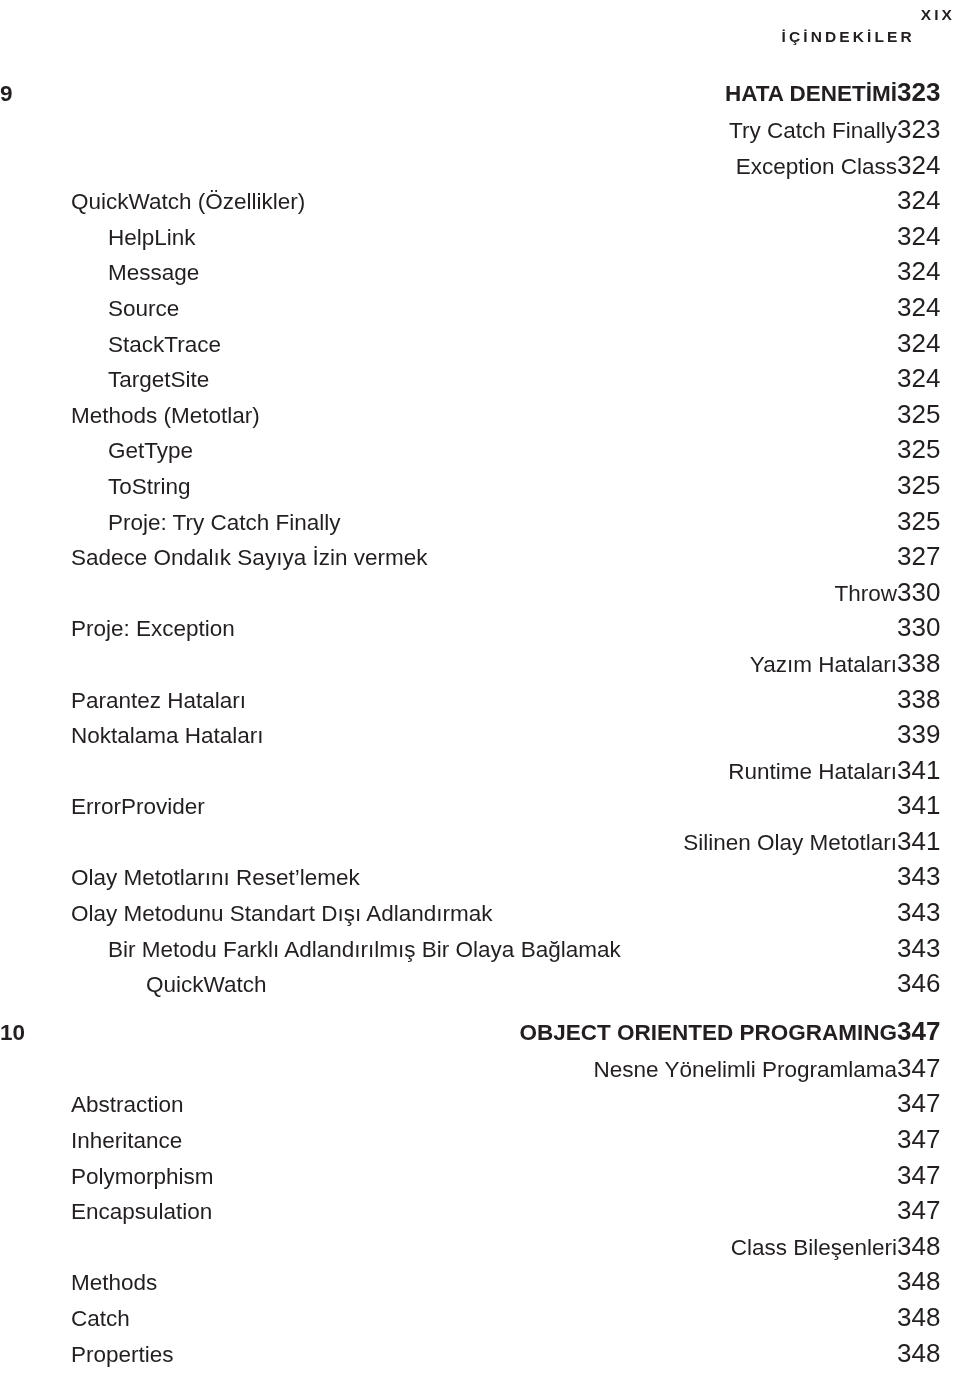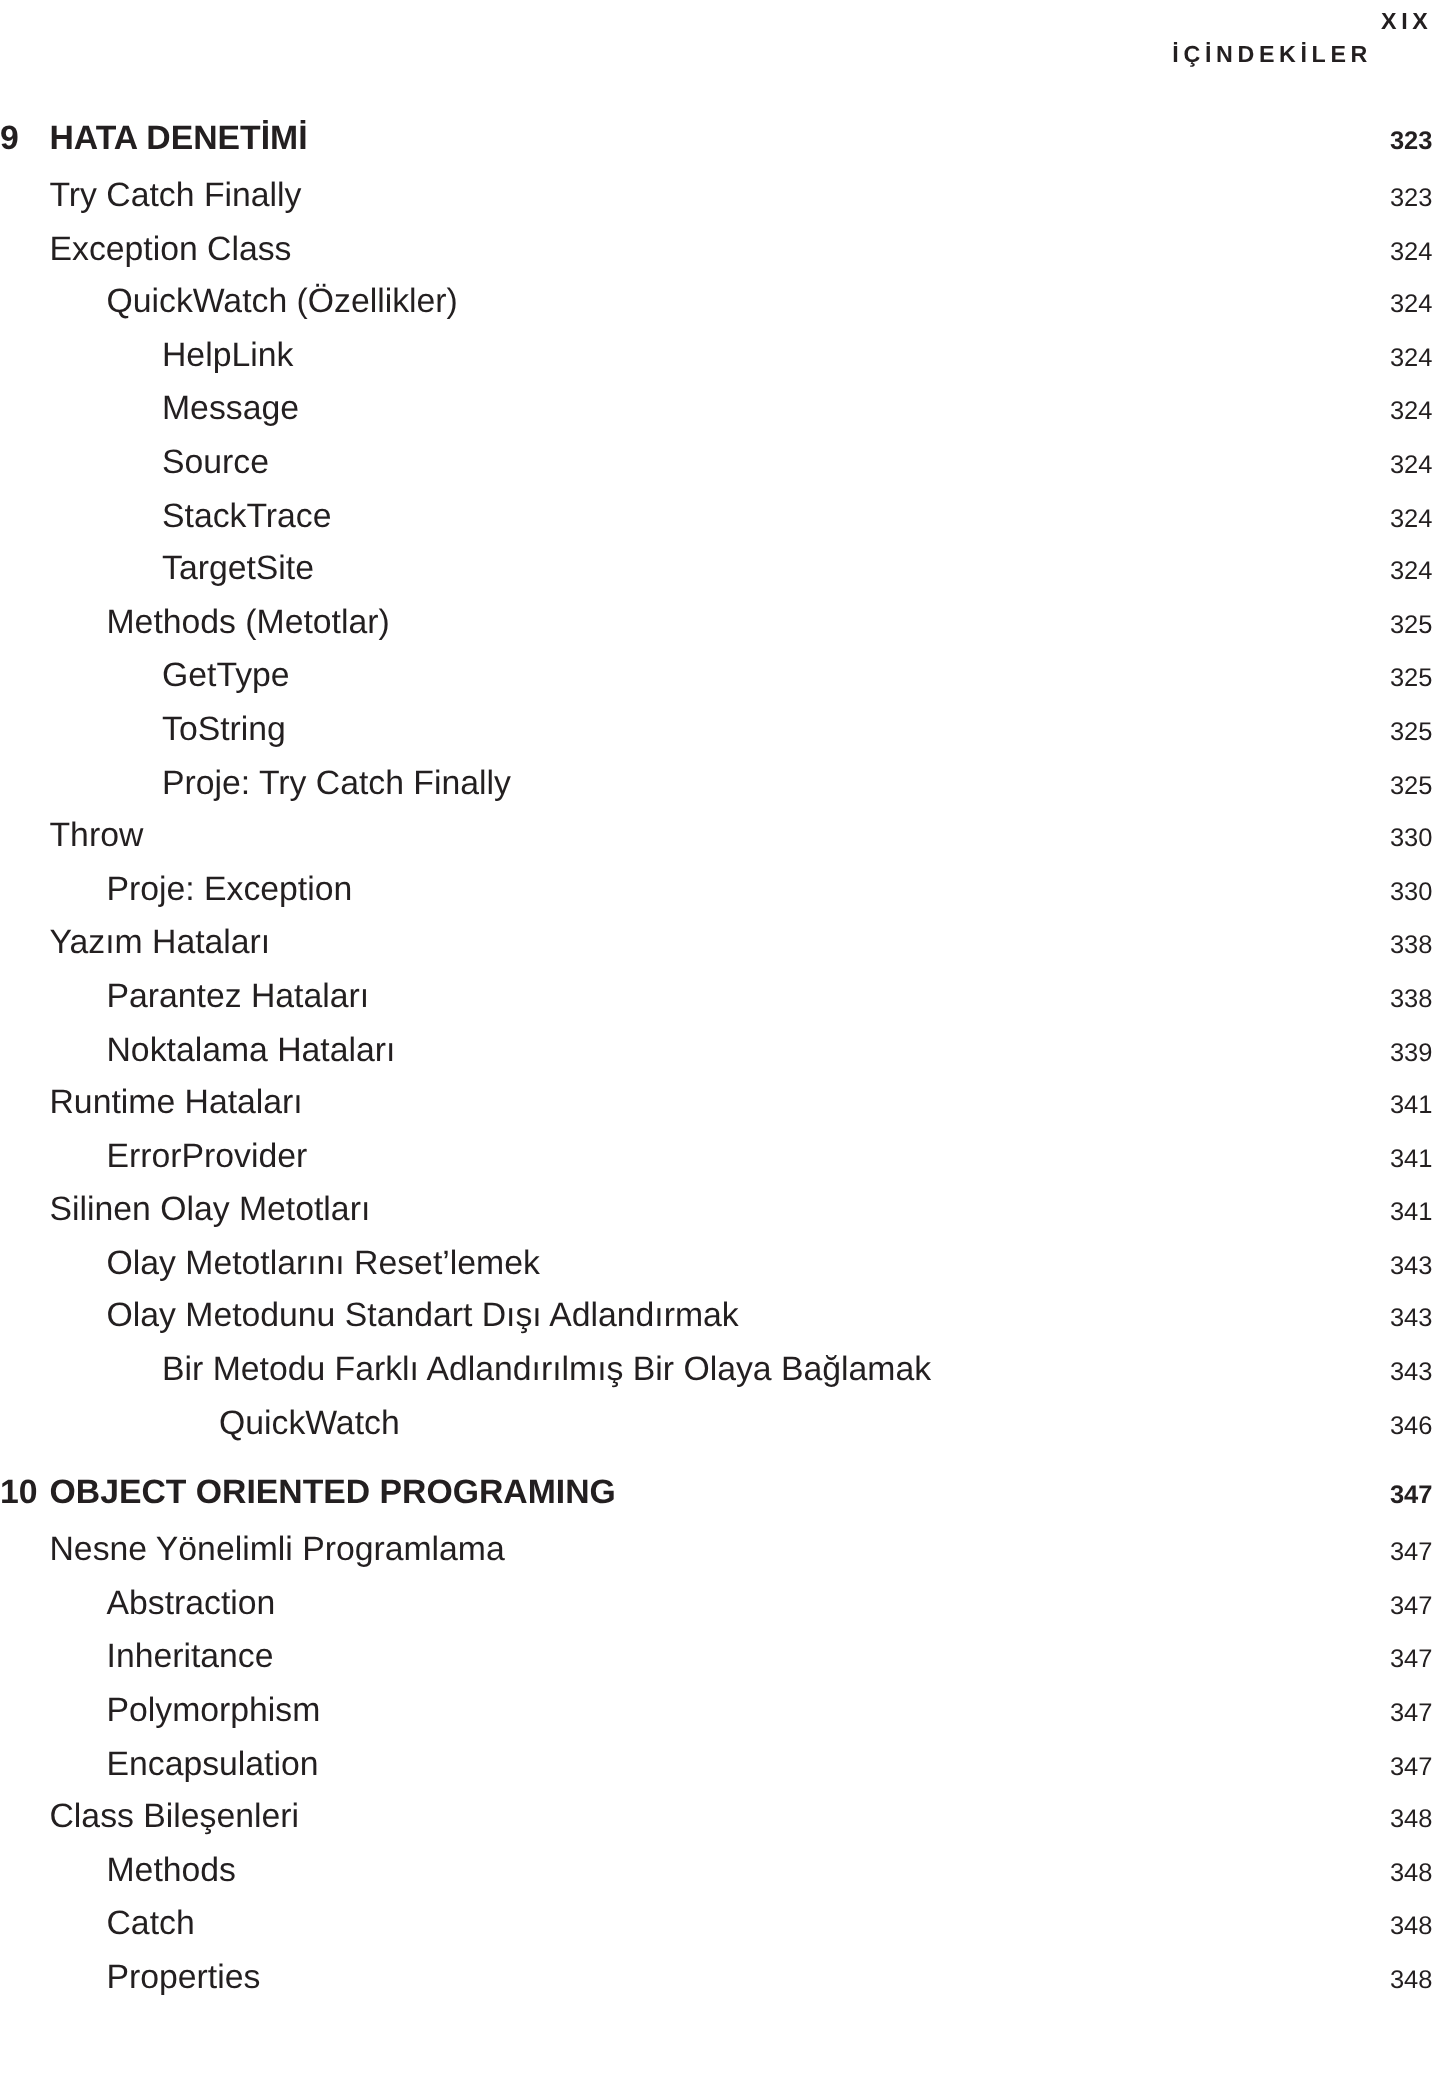--- a/index.html
+++ b/index.html
@@ -70,41 +70,40 @@
     font-size: 22.5px;
   }
 
   .toc-row .title {
     flex: 1 1 auto;
     overflow: hidden;
   }
 
   .toc-row .page {
     flex: none;
-    text-align: right;
     min-width: 58px;
-    font-size: 17px;
+    font-size: 26px;
   }
 
   
   .toc-row.chapter {
     font-weight: bold;
     height: 40px;
     line-height: 40px;
   }
   .toc-row.chapter .title,
   .toc-row.chapter .page {
     font-weight: bold;
   }
   .toc-row.chapter.spaced-before {
     margin-top: 9px;
   }
 
   
-  .lvl1 .title { padding-left: 0px; }
+  .lvl1 .title { padding-left: 0px; text-align: right; }
   .lvl2 .title { padding-left: 38px; }
   .lvl3 .title { padding-left: 75px; }
   .lvl4 .title { padding-left: 113px; }
 </style>
 </head>
 <body>
 
 <div class="running-head">
   <span class="rh-title">İÇİNDEKİLER</span>
   <span class="rh-folio">XIX</span>
@@ -169,20 +168,25 @@
     <div class="toc-row lvl3">
       <span class="num"></span>
       <span class="title">ToString</span>
       <span class="page">325</span>
     </div>
     <div class="toc-row lvl3">
       <span class="num"></span>
       <span class="title">Proje: Try Catch Finally</span>
       <span class="page">325</span>
     </div>
+    <div class="toc-row lvl2">
+      <span class="num"></span>
+      <span class="title">Sadece Ondalık Sayıya İzin vermek</span>
+      <span class="page">327</span>
+    </div>
     <div class="toc-row lvl1">
       <span class="num"></span>
       <span class="title">Throw</span>
       <span class="page">330</span>
     </div>
     <div class="toc-row lvl2">
       <span class="num"></span>
       <span class="title">Proje: Exception</span>
       <span class="page">330</span>
     </div>

